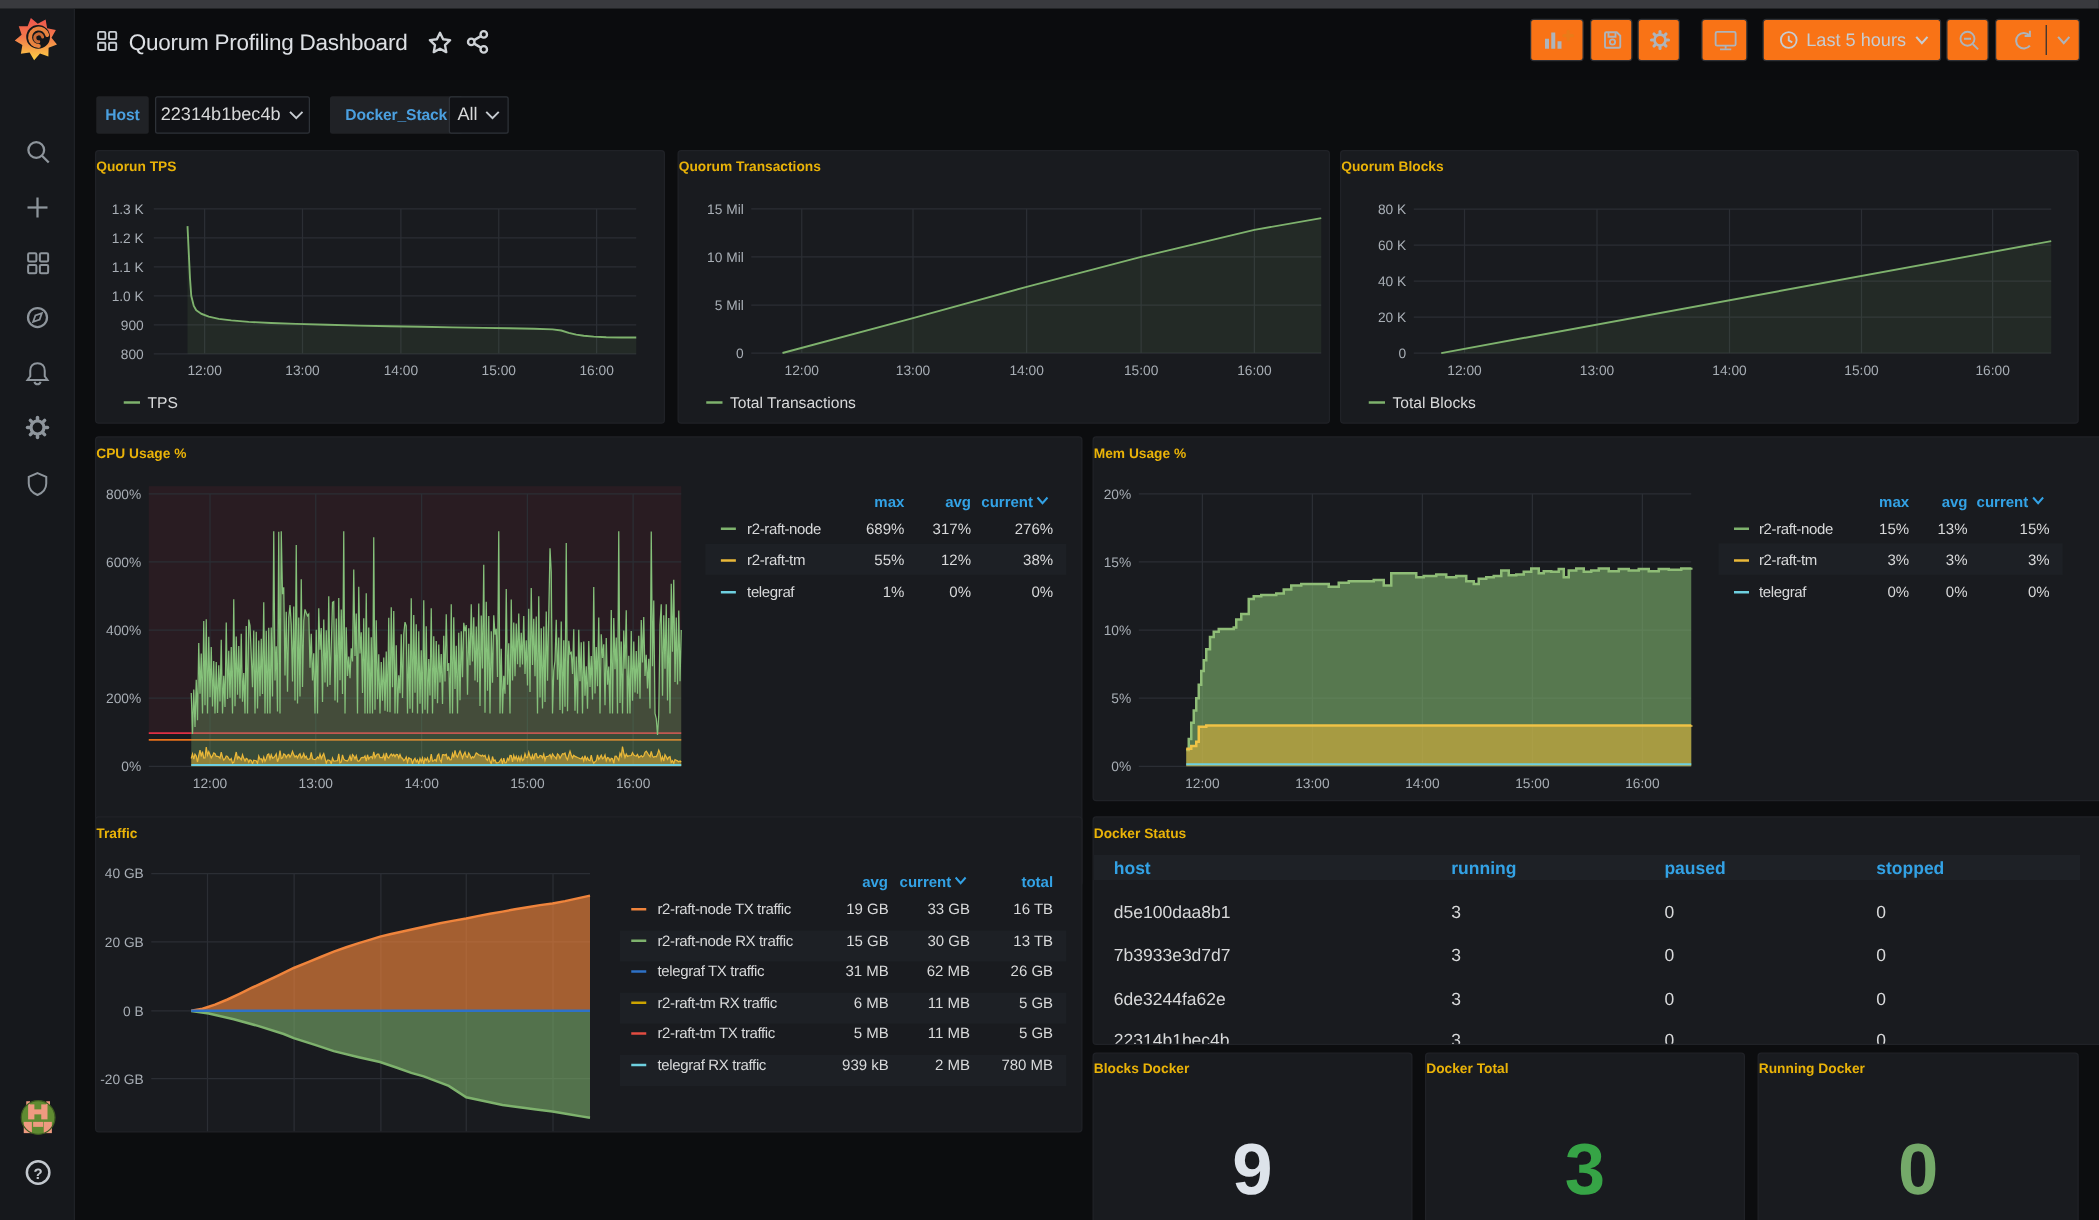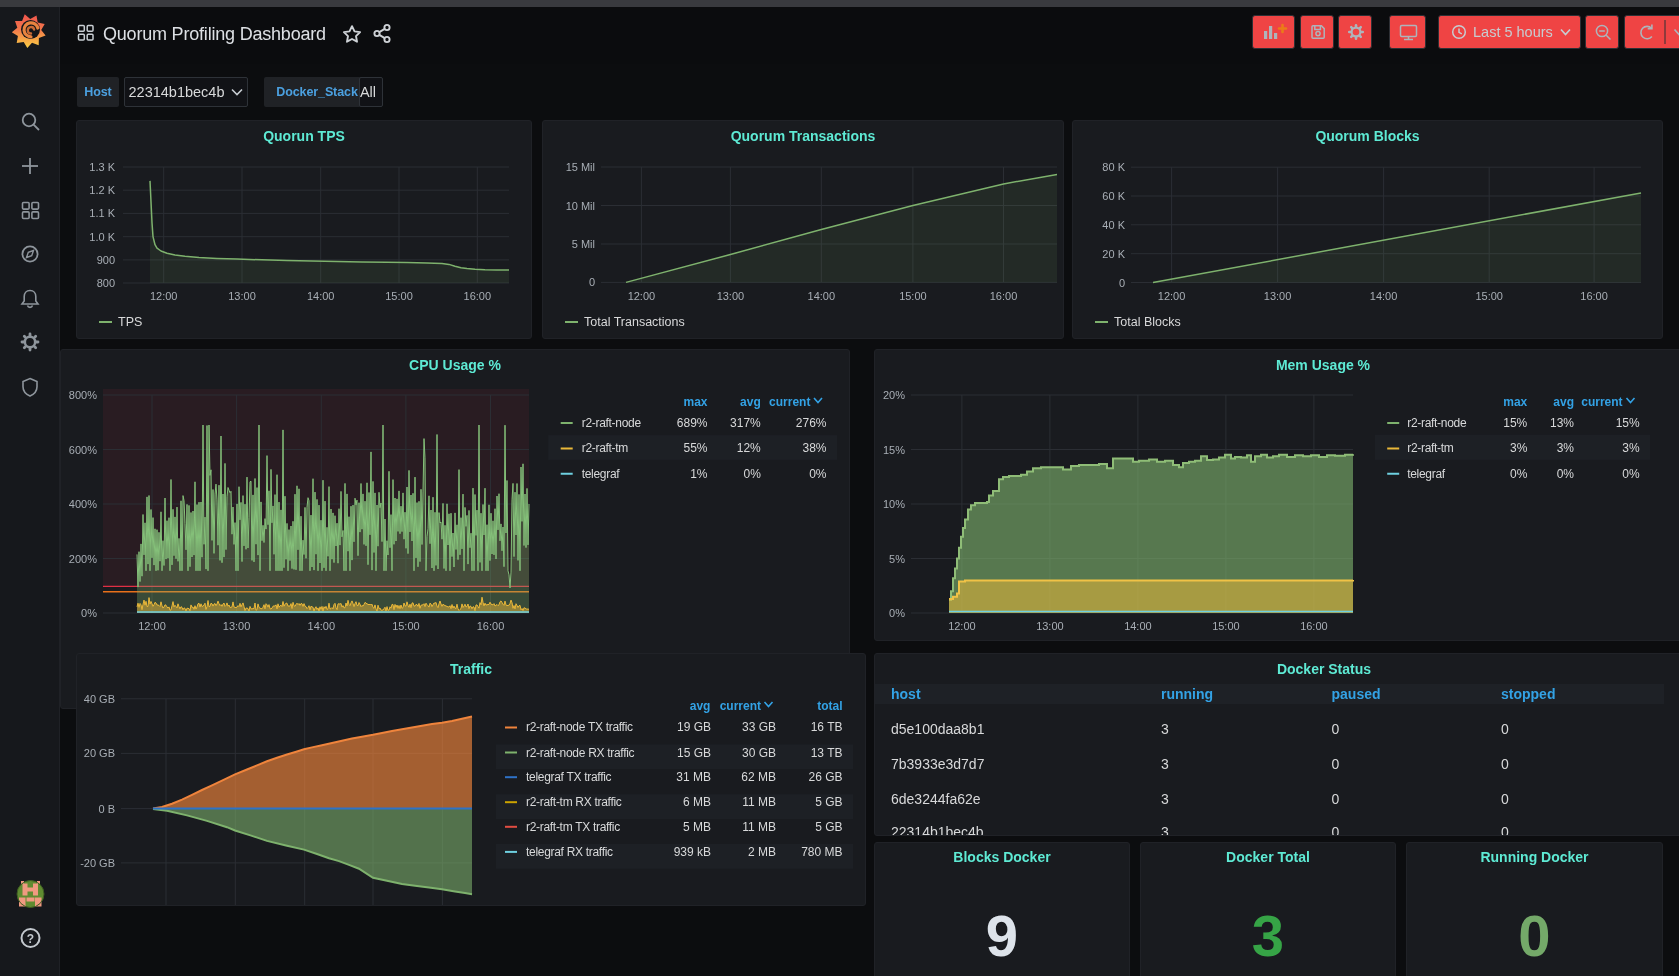--- a/index.html
+++ b/index.html
@@ -1,26 +1,26 @@
 <!DOCTYPE html>
 <html><head><meta charset="utf-8"><style>
 * { margin:0; padding:0; box-sizing:border-box; }
 html,body { width:1679px; height:976px; overflow:hidden; background:#0c0d0f;
   font-family:"Liberation Sans", sans-serif; -webkit-font-smoothing:antialiased; }
 svg text { font-family:"Liberation Sans", sans-serif; }
 #topstrip { position:absolute; left:0; top:0; width:1679px; height:7px; background:#393a3e; }
 #sidebar { position:absolute; left:0; top:7px; width:60px; height:969px; background:#16181c; border-right:1px solid #1f2126; }
 #nav { position:absolute; left:60px; top:7px; width:1619px; height:57px; background:#0b0c0e; }
-.btn { position:absolute; top:15px; height:34px; background:#ef4444; border:1px solid #2e3035; border-radius:3px; overflow:hidden;margin-left:28px; }
+.btn { position:absolute; top:15px; height:34px; background:#f97316; border:1px solid #2e3035; border-radius:3px; overflow:hidden; }
 .btn svg { position:absolute; left:0; top:-1px; }
 .chip { position:absolute; top:77px; height:30px; border-radius:2px; display:flex; align-items:center; justify-content:center; font-size:14px; }
 .lbl { background:#202226; color:#4ba0e0; font-weight:bold; font-size:12.5px; letter-spacing:-0.1px; }
 .drop { background:#111216; border:1px solid #2e3238; color:#d8d9da; font-weight:500; font-size:14.5px; }
 .panel { position:absolute; background:#191b1f; border:1px solid #202227; border-radius:3px; overflow:hidden; }
-.ptitle { position:absolute; left:0; width:100%; text-align:center; font-size:14px; font-weight:600; color:#5eead4; }
+.ptitle { position:absolute; left:0; width:100%; text-align:left; font-size:11px; font-weight:600; color:#eab308; }
 .bignum { position:absolute; left:0; top:63px; width:100%; text-align:center; font-size:58px; line-height:60px; font-weight:bold; }
 </style></head><body>
 <div id="topstrip"></div>
 <div id="nav"></div>
 <div id="sidebar"></div>
 <svg width="60" height="62" style="position:absolute;left:0;top:0">
 <defs>
       <linearGradient id="lg" x1="0" y1="0" x2="0" y2="1">
 <stop offset="0" stop-color="#f0544d"></stop>
         <stop offset="0.45" stop-color="#f2784b"></stop>
@@ -174,21 +174,21 @@
   </div>
 
 <div class="chip lbl" style="left:77px;width:42px">Host</div>
 <div class="chip drop" style="left:124px;width:124px">
     <span>22314b1bec4b</span>
     <svg width="12" height="8" style="margin-left:7px">
       <path d="M1,1.5 l5,5 l5,-5" fill="none" stroke="#c7ccd1" stroke-width="1.6"></path>
     </svg>
   </div>
 <div class="chip lbl" style="left:264px;width:106px">Docker_Stack</div>
-<div class="chip drop" style="left:359px;width:24px">
+<div class="chip drop" style="left:359px;width:48px">
     <span>All</span>
     <svg width="12" height="8" style="margin-left:6px">
       <path d="M1,1.5 l5,5 l5,-5" fill="none" stroke="#c7ccd1" stroke-width="1.6"></path>
     </svg>
   </div>
 
 <div class="panel" style="left:76px;top:120px;width:456px;height:219px">
     <div class="ptitle" style="top:7px">Quorun TPS</div>
     <svg width="456" height="219" style="position:absolute;left:0;top:0">
       <line x1="46" y1="46.0" x2="432" y2="46.0" stroke="#2b2e34" stroke-width="1"></line>
@@ -268,21 +268,21 @@
       <text x="52" y="165.5" text-anchor="end" font-size="11" fill="#a8aeb5">0</text>
       <text x="98.6" y="179" text-anchor="middle" font-size="11" fill="#a8aeb5">12:00</text>
       <text x="204.6" y="179" text-anchor="middle" font-size="11" fill="#a8aeb5">13:00</text>
       <text x="310.6" y="179" text-anchor="middle" font-size="11" fill="#a8aeb5">14:00</text>
       <text x="416.2" y="179" text-anchor="middle" font-size="11" fill="#a8aeb5">15:00</text>
       <text x="521.1" y="179" text-anchor="middle" font-size="11" fill="#a8aeb5">16:00</text>
       <line x1="22" y1="201" x2="35" y2="201" stroke="#7EB26D" stroke-width="2"></line>
       <text x="41" y="205" font-size="12.5" fill="#d8d9da">Total Blocks</text>
     </svg>
   </div>
-<div class="panel" style="left:60px;top:349px;width:790px;height:360px">
+<div class="panel" style="left:76px;top:349px;width:790px;height:360px">
     <div class="ptitle" style="top:7px">CPU Usage %</div>
     <svg width="790" height="292" style="position:absolute;left:0;top:0">
       <rect x="42" y="39" width="426" height="197.4" fill="rgba(224,47,68,0.085)"></rect>
       <line x1="42" y1="45.0" x2="468" y2="45.0" stroke="#2b2e34" stroke-width="1"></line>
       <line x1="42" y1="99.5" x2="468" y2="99.5" stroke="#2b2e34" stroke-width="1"></line>
       <line x1="42" y1="154.0" x2="468" y2="154.0" stroke="#2b2e34" stroke-width="1"></line>
       <line x1="42" y1="208.5" x2="468" y2="208.5" stroke="#2b2e34" stroke-width="1"></line>
       <line x1="42" y1="263.0" x2="468" y2="263.0" stroke="#2b2e34" stroke-width="1"></line>
       <line x1="91.0" y1="45.0" x2="91.0" y2="263.0" stroke="#2b2e34" stroke-width="1"></line>
       <line x1="175.6" y1="45.0" x2="175.6" y2="263.0" stroke="#2b2e34" stroke-width="1"></line>

